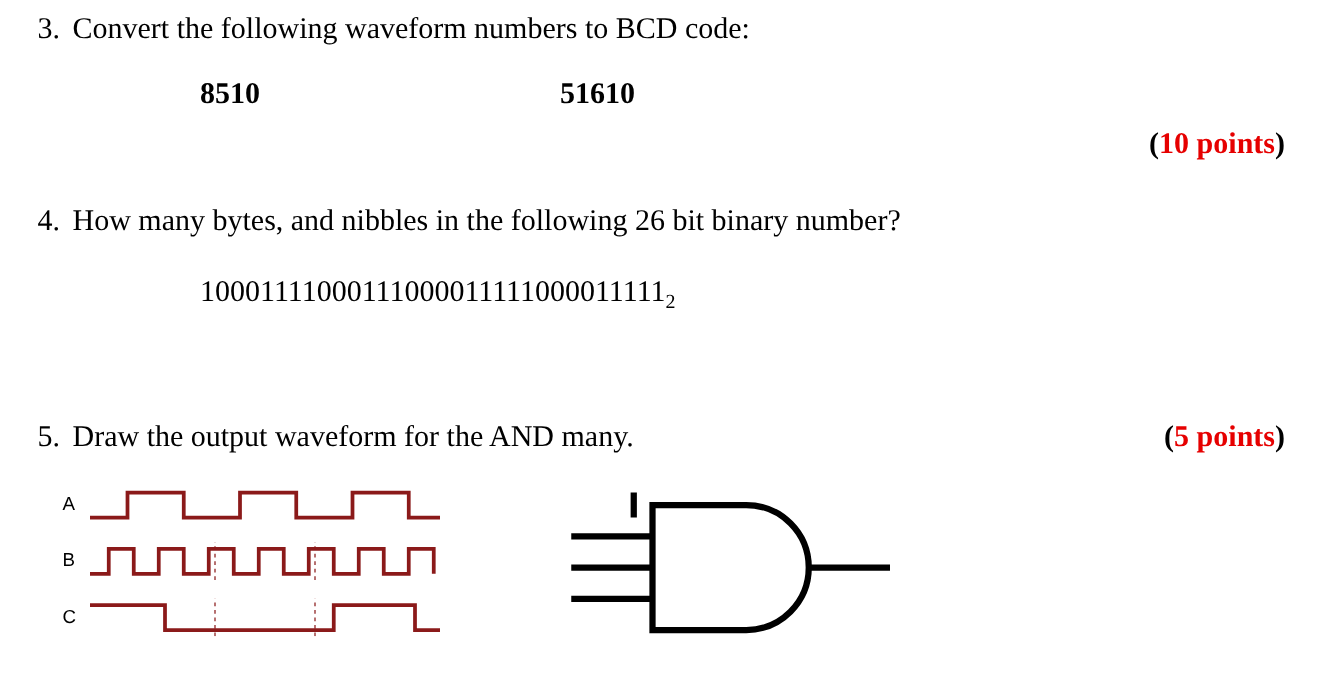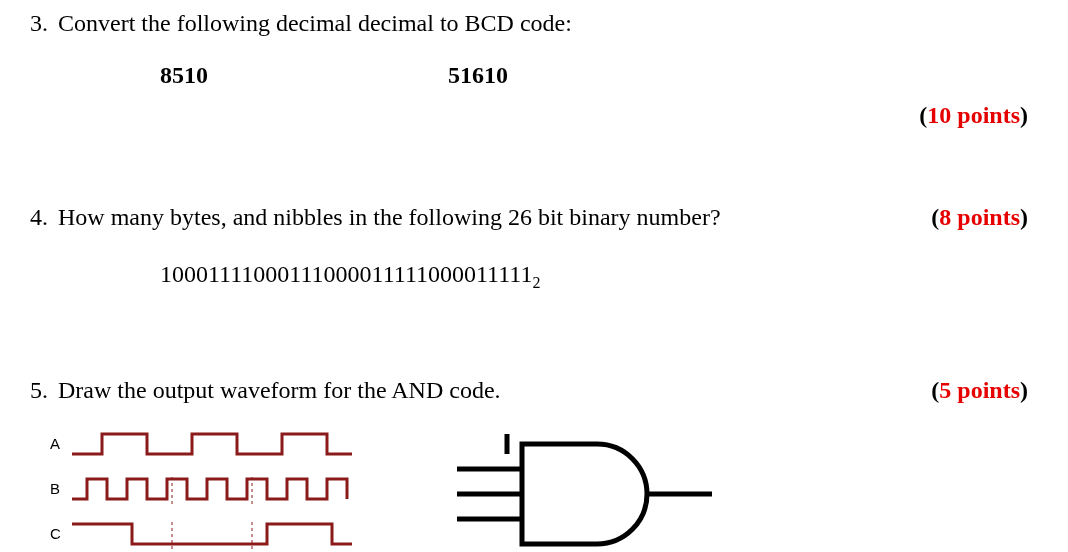--- a/index.html
+++ b/index.html
@@ -87,44 +87,43 @@
       font-size: 15px;
       width: 22px;
     }
   </style>
 </head>
 <body>
 
 <div class="question">
   <div class="q-line">
     <span class="q-num">3.</span>
-    <span>Convert the following decimal decimal to BCD code:</span>
+    <span>Convert the following waveform numbers to BCD code:</span>
   </div>
   <div class="sub-values">
     <span class="val-1">8510</span>
     <span class="val-2">51610</span>
     <span class="points">(<span class="red"><span>10</span> <span>points</span></span>)</span>
   </div>
 </div>
 
 <div class="question">
   <div class="q4-header">
     <span class="q-num">4.</span>
     <span>How many bytes, and nibbles in the following 26 bit binary number?</span>
-    <span class="points">(<span class="red"><span>8</span> <span>points</span></span>)</span>
   </div>
   <div class="binary-line">
     <span>10001111000111000011111000011111</span><span class="sub">2</span>
   </div>
 </div>
 
 <div class="question">
   <div class="q5-header">
     <span class="q-num">5.</span>
-    <span>Draw the output waveform for the AND code.</span>
+    <span>Draw the output waveform for the AND many.</span>
     <span class="points">(<span class="red"><span>5</span> <span>points</span></span>)</span>
   </div>
   <div class="figures">
     <div class="waveform-container">
       <div class="wave-row">
         <span class="wave-label">A</span>
         <svg width="280" height="30" viewBox="0 0 280 30">
           <polyline points="0,25 30,25 30,5 75,5 75,25 120,25 120,5 165,5 165,25 210,25 210,5 255,5 255,25 280,25" fill="none" stroke="#8B1A1A" stroke-width="3"></polyline>
         </svg>
       </div>

